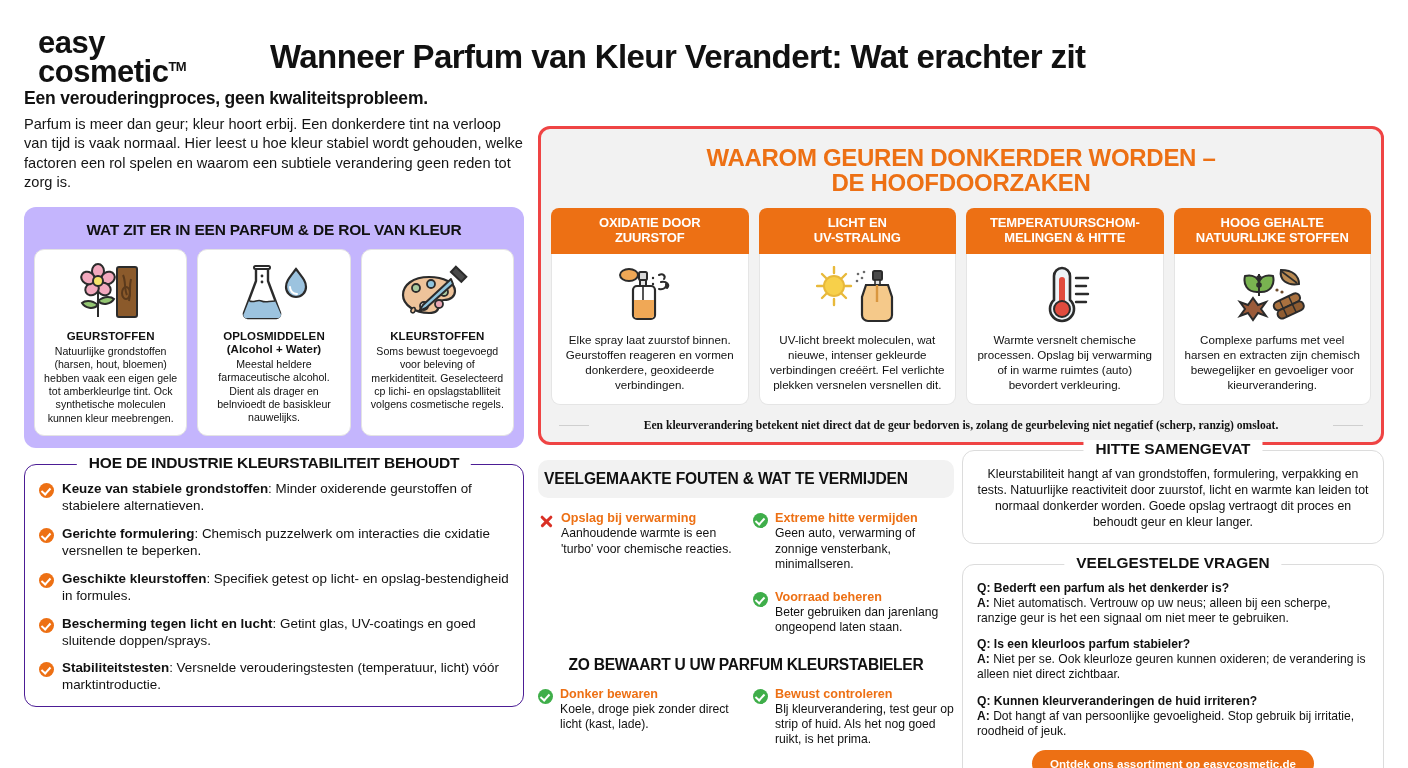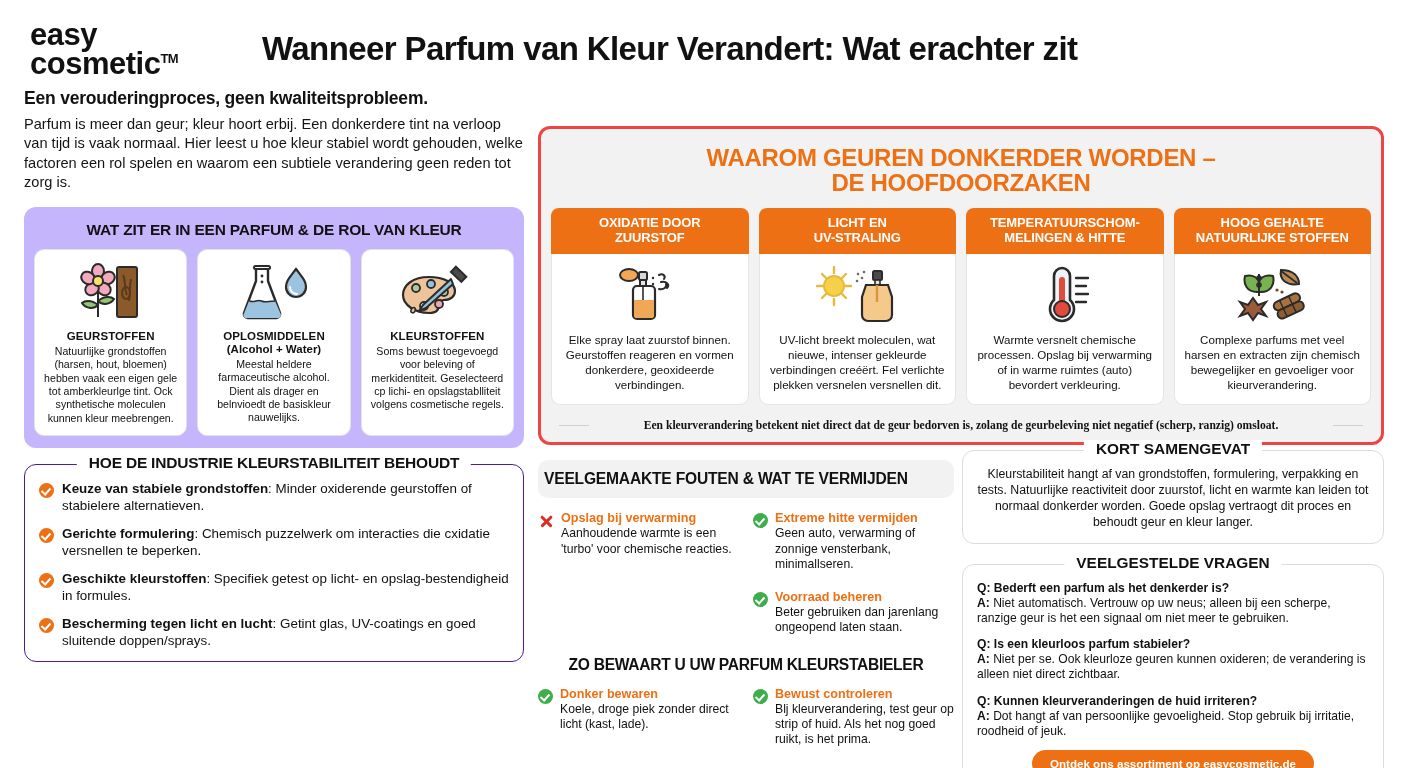--- a/index.html
+++ b/index.html
@@ -3,21 +3,21 @@
 <meta charset="utf-8">
 <style>
   * { box-sizing: border-box; margin: 0; padding: 0; }
   html, body {
     width: 1408px; height: 768px;
     background: #ffffff;
     font-family: "Liberation Sans", sans-serif;
     color: #111111;
     overflow: hidden;
   }
-  .page { position: relative; width: 1408px; height: 768px; padding: 4px; }
+  .page { position: relative; width: 1408px; height: 768px; padding: 12px; }
 
   
   .header { display: flex; align-items: flex-start; padding: 12px 18px 0 26px; height: 86px; }
   .logo { font-weight: 800; font-size: 31px; line-height: 0.95; letter-spacing: -0.5px; position: relative; width: 232px; padding-top: 4px; }
   .logo .tm { font-size: 13px; vertical-align: super; font-weight: 700; }
   .headline { font-size: 33px; font-weight: 800; letter-spacing: -0.6px; padding-top: 14px; white-space: nowrap; }
 
   
   .left-col { position: absolute; left: 24px; top: 88px; width: 500px; }
   .lead-title { font-size: 17.5px; font-weight: 800; letter-spacing: -0.2px; margin-bottom: 6px; }
@@ -247,20 +247,24 @@
           <span class="ic-check"></span>
           <div class="txt"><b>Gerichte formulering</b><span>: Chemisch puzzelwerk om interacties die cxidatie versnellen te beperken.</span></div>
         </div>
         <div class="bullet">
           <span class="ic-check"></span>
           <div class="txt"><b>Geschikte kleurstoffen</b><span>: Specifiek getest op licht- en opslag-bestendigheid in formules.</span></div>
         </div>
         <div class="bullet">
           <span class="ic-check"></span>
           <div class="txt"><b>Bescherming tegen licht en lucht</b><span>: Getint glas, UV-coatings en goed sluitende doppen/sprays.</span></div>
+        </div>
+        <div class="bullet">
+          <span class="ic-check"></span>
+          <div class="txt"><b>Stabiliteitstesten</b><span>: Versnelde verouderingstesten (temperatuur, licht) vóór marktintroductie.</span></div>
         </div>
       </div>
     </div>
   </div>
 
   <div class="why-panel">
     <div class="why-title">
       <div>WAAROM GEUREN DONKERDER WORDEN –</div>
       <div>DE HOOFDOORZAKEN</div>
     </div>
@@ -430,21 +434,21 @@
             <div class="tt">Bewust controleren</div>
             <div class="td">Blj kleurverandering, test geur op strip of huid. Als het nog goed ruikt, is het prima.</div>
           </div>
         </div>
       </div>
     </div>
   </div>
 
   <div class="right-col">
     <div class="sum-box">
-      <div class="otitle">KORT SAMENGEVAT</div>
+      <div class="otitle">HITTE SAMENGEVAT</div>
       <div class="sum-txt">Kleurstabiliteit hangt af van grondstoffen, formulering, verpakking en tests. Natuurlijke reactiviteit door zuurstof, licht en warmte kan leiden tot normaal donkerder worden. Goede opslag vertraogt dit proces en behoudt geur en kleur langer.</div>
     </div>
 
     <div class="faq-box">
       <div class="otitle">VEELGESTELDE VRAGEN</div>
       <div class="qa">
         <div class="q">Q: Bederft een parfum als het denkerder is?</div>
         <div class="a"><b>A:</b><span> Niet automatisch. Vertrouw op uw neus; alleen bij een scherpe, ranzige geur is het een signaal om niet meer te gebruiken.</span></div>
       </div>
       <div class="qa">

